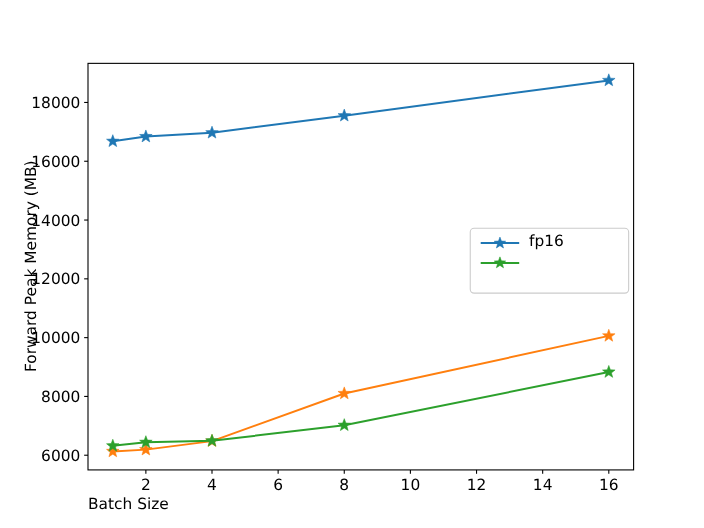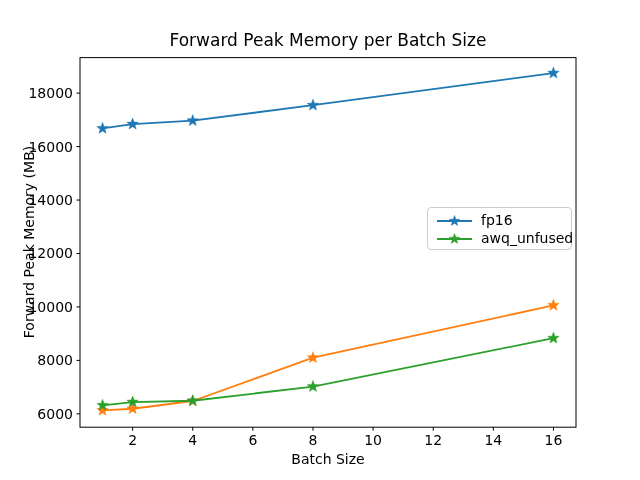--- a/index.html
+++ b/index.html
@@ -25,33 +25,33 @@
   .ylabel {
     position: absolute;
     left: 29px; top: 242px;
     transform: translate(-50%, -50%) rotate(-90deg);
     font-size: 14px;
     white-space: nowrap;
   }
   .xlabel {
     position: absolute;
     left: 80px; width: 496px; top: 451px;
-    text-align: center;
+    text-align: left;
     font-size: 14px;
     white-space: nowrap;
   }
   .legend {
     position: absolute;
     left: 427px; top: 207px;
     width: 145px;
     box-sizing: border-box;
     background: rgba(255,255,255,0.85);
     border: 1px solid #cccccc;
     border-radius: 4px;
-    padding: 5px 8px 3px 8px;
+    padding: 5px 8px 20px 8px;
     display: flex;
     flex-direction: column;
     gap: 3px;
   }
   .legend-row { display: flex; align-items: center; gap: 8px; height: 15px; }
   .legend-row .swatch { flex: 0 0 auto; }
   .legend-row .legend-label { font-size: 14px; line-height: 15px; white-space: nowrap; }
 </style>
 </head>
 <body>
@@ -111,33 +111,31 @@
       </g>
       <g>
         <polyline points="102.55,405.29 132.61,402.08 192.73,400.74 312.97,386.58 553.45,338.21" fill="none" stroke="#2ca02c" stroke-width="1.8" stroke-linejoin="round"></polyline>
         <path d="M102.55,399.29L104.01,403.26L108.25,403.43L104.92,406.06L106.07,410.14L102.55,407.79L99.02,410.14L100.17,406.06L96.84,403.43L101.08,403.26Z" fill="#2ca02c" stroke="#2ca02c" stroke-width="0.5"></path>
         <path d="M132.61,396.08L134.08,400.06L138.31,400.22L134.98,402.85L136.13,406.93L132.61,404.58L129.08,406.93L130.23,402.85L126.90,400.22L131.14,400.06Z" fill="#2ca02c" stroke="#2ca02c" stroke-width="0.5"></path>
         <path d="M192.73,394.74L194.20,398.72L198.43,398.89L195.10,401.52L196.25,405.60L192.73,403.24L189.20,405.60L190.35,401.52L187.02,398.89L191.26,398.72Z" fill="#2ca02c" stroke="#2ca02c" stroke-width="0.5"></path>
         <path d="M312.97,380.58L314.44,384.56L318.68,384.72L315.35,387.35L316.50,391.43L312.97,389.08L309.44,391.43L310.59,387.35L307.26,384.72L311.50,384.56Z" fill="#2ca02c" stroke="#2ca02c" stroke-width="0.5"></path>
         <path d="M553.45,332.21L554.92,336.18L559.16,336.35L555.83,338.98L556.98,343.06L553.45,340.71L549.93,343.06L551.08,338.98L547.75,336.35L551.99,336.18Z" fill="#2ca02c" stroke="#2ca02c" stroke-width="0.5"></path>
       </g>
     </svg>
-  <div class="chart-title">Forward Peak Memory per Batch Size</div>
   <div class="ylabel">Forward Peak Memory (MB)</div>
   <div class="xlabel">Batch Size</div>
 
   <div class="legend">
     <div class="legend-row">
       <svg class="swatch" width="37" height="16">
           <line x1="1" y1="8" x2="36" y2="8" stroke="#1f77b4" stroke-width="1.8"></line>
           <path d="M18.50,2.50L19.85,6.14L23.73,6.30L20.69,8.71L21.73,12.45L18.50,10.30L15.27,12.45L16.31,8.71L13.27,6.30L17.15,6.14Z" fill="#1f77b4" stroke="#1f77b4" stroke-width="0.5"></path>
         </svg>
       <span class="legend-label">fp16</span>
     </div>
     <div class="legend-row">
       <svg class="swatch" width="37" height="16">
           <line x1="1" y1="8" x2="36" y2="8" stroke="#2ca02c" stroke-width="1.8"></line>
           <path d="M18.50,2.50L19.85,6.14L23.73,6.30L20.69,8.71L21.73,12.45L18.50,10.30L15.27,12.45L16.31,8.71L13.27,6.30L17.15,6.14Z" fill="#2ca02c" stroke="#2ca02c" stroke-width="0.5"></path>
         </svg>
-      <span class="legend-label">awq_unfused</span>
     </div>
   </div>
 </div>
 
 </body></html>

